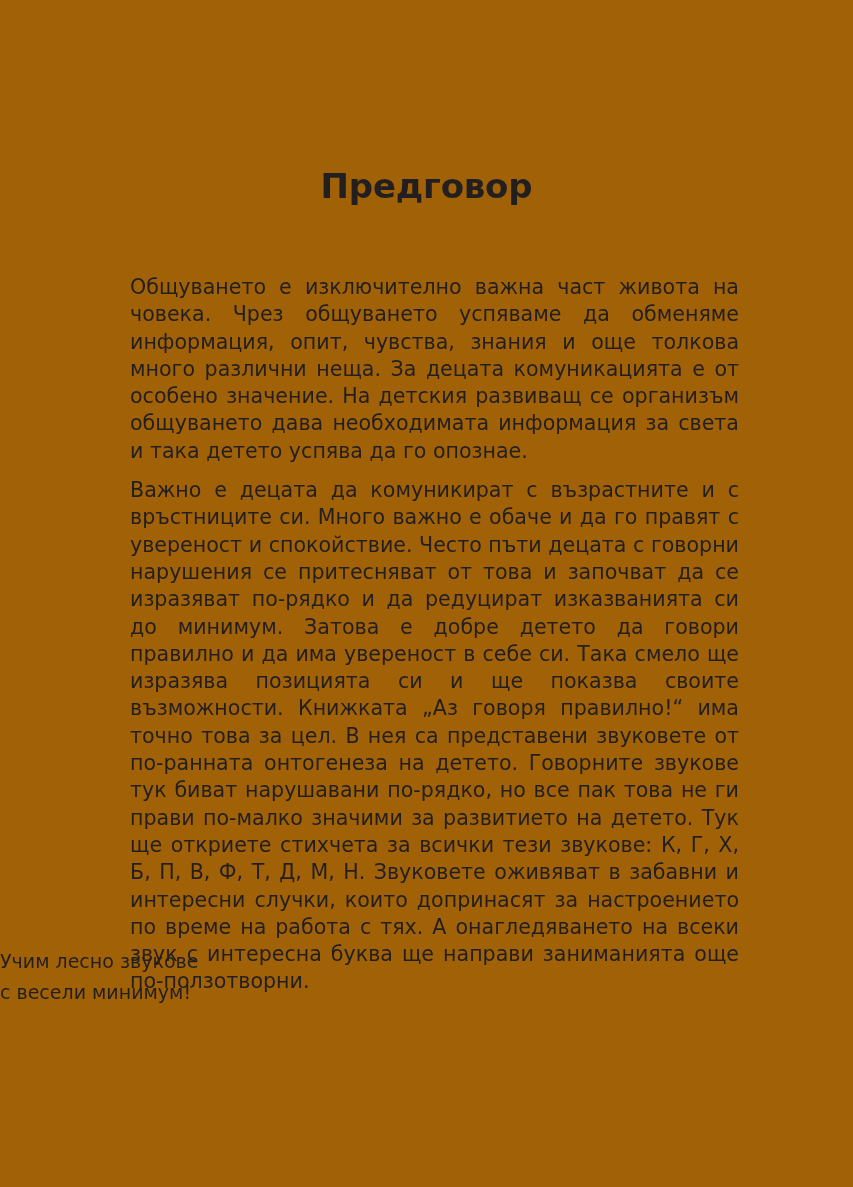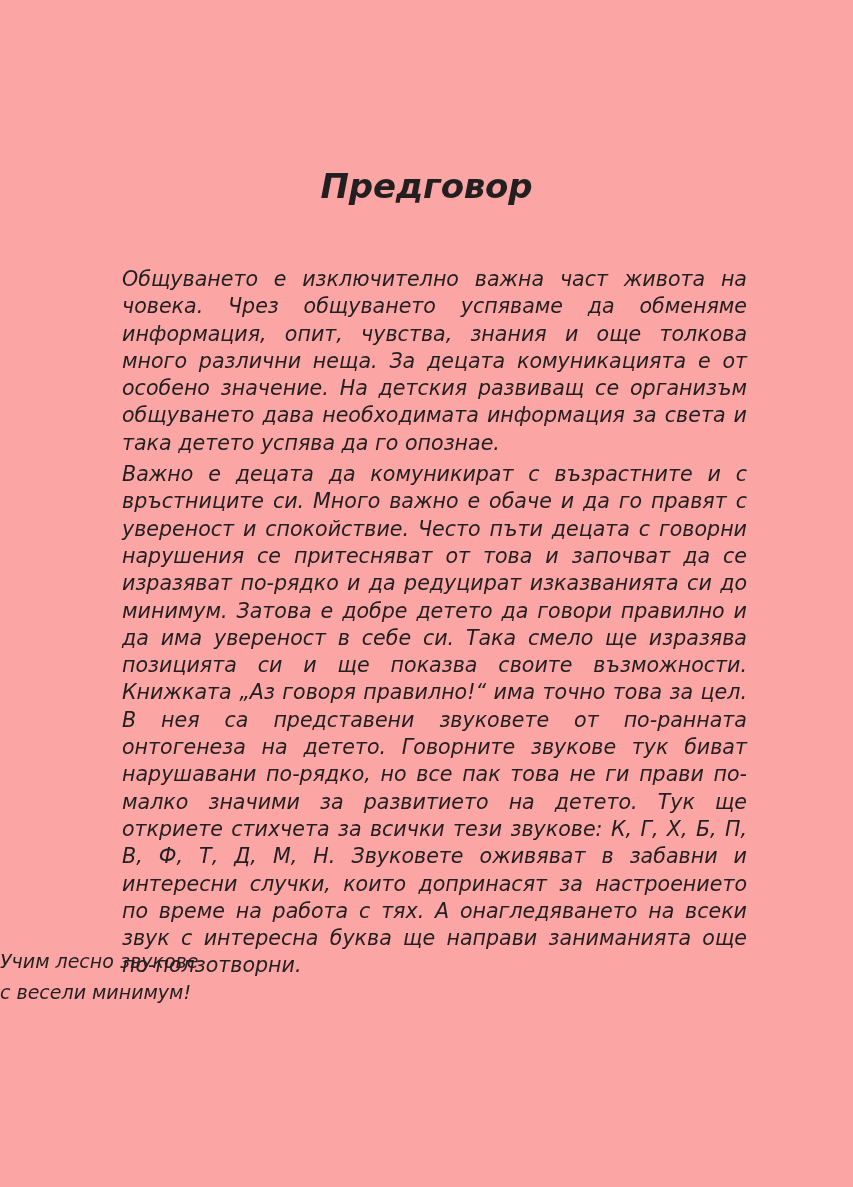--- a/index.html
+++ b/index.html
@@ -14,23 +14,22 @@
     font-family: "DejaVu Sans", "Liberation Sans", sans-serif;
     color: #231f20;
     overflow: hidden;
     position: relative;
   }
 
   .page {
     position: relative;
     width: 853px;
     height: 1187px;
-    background: #fca5a5;
+    background: #a16207;
     box-sizing: border-box;
-    font-style: italic;
   }
 
   
   .page-title {
     position: absolute;
     top: 143px;
     left: 0;
     width: 853px;
     text-align: center;
     font-size: 34px;
@@ -48,21 +47,21 @@
     width: 633px;
     font-size: 20.6px;
     line-height: 27.3px;
     text-align: justify;
     text-justify: inter-word;
     color: #231f20;
     hyphens: none;
   }
 
   .body-block p {
-    margin: 4px;
+    margin: 12px;
     padding: 0;
     text-align: justify;
     text-align-last: left;
   }
 
   
   .closing-block {
     position: absolute;
     top: 946px;
     left: 0;

